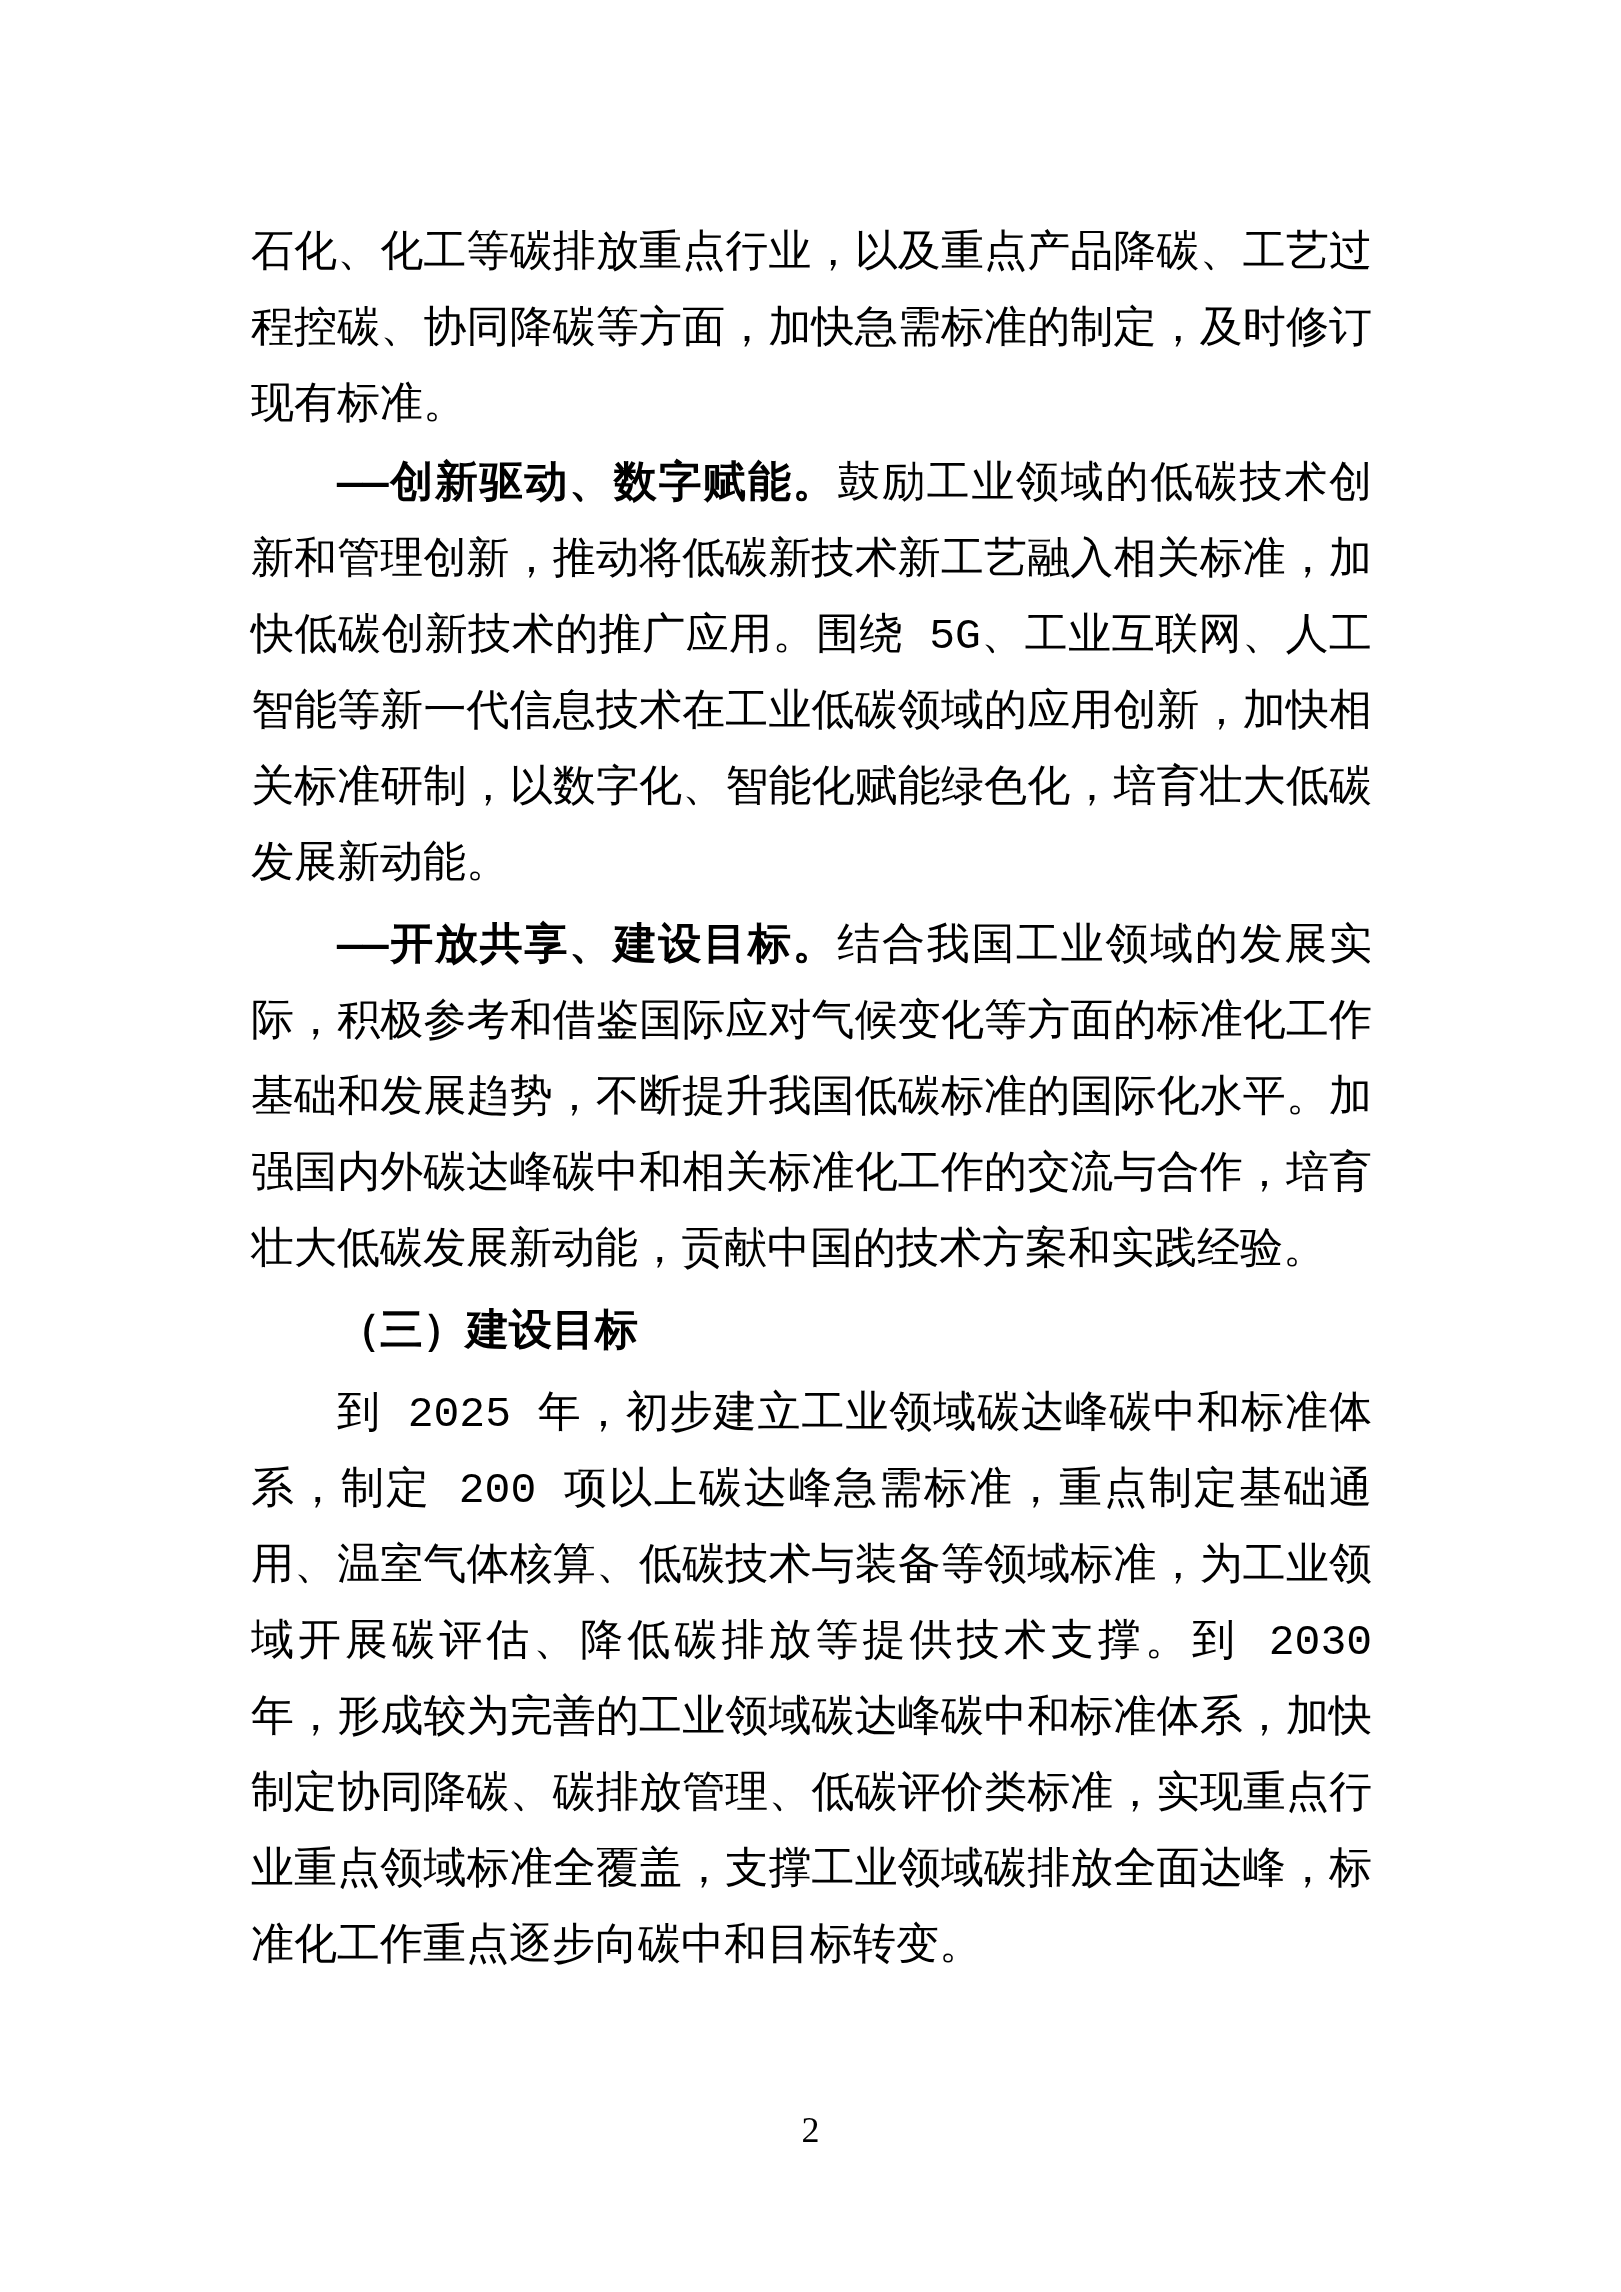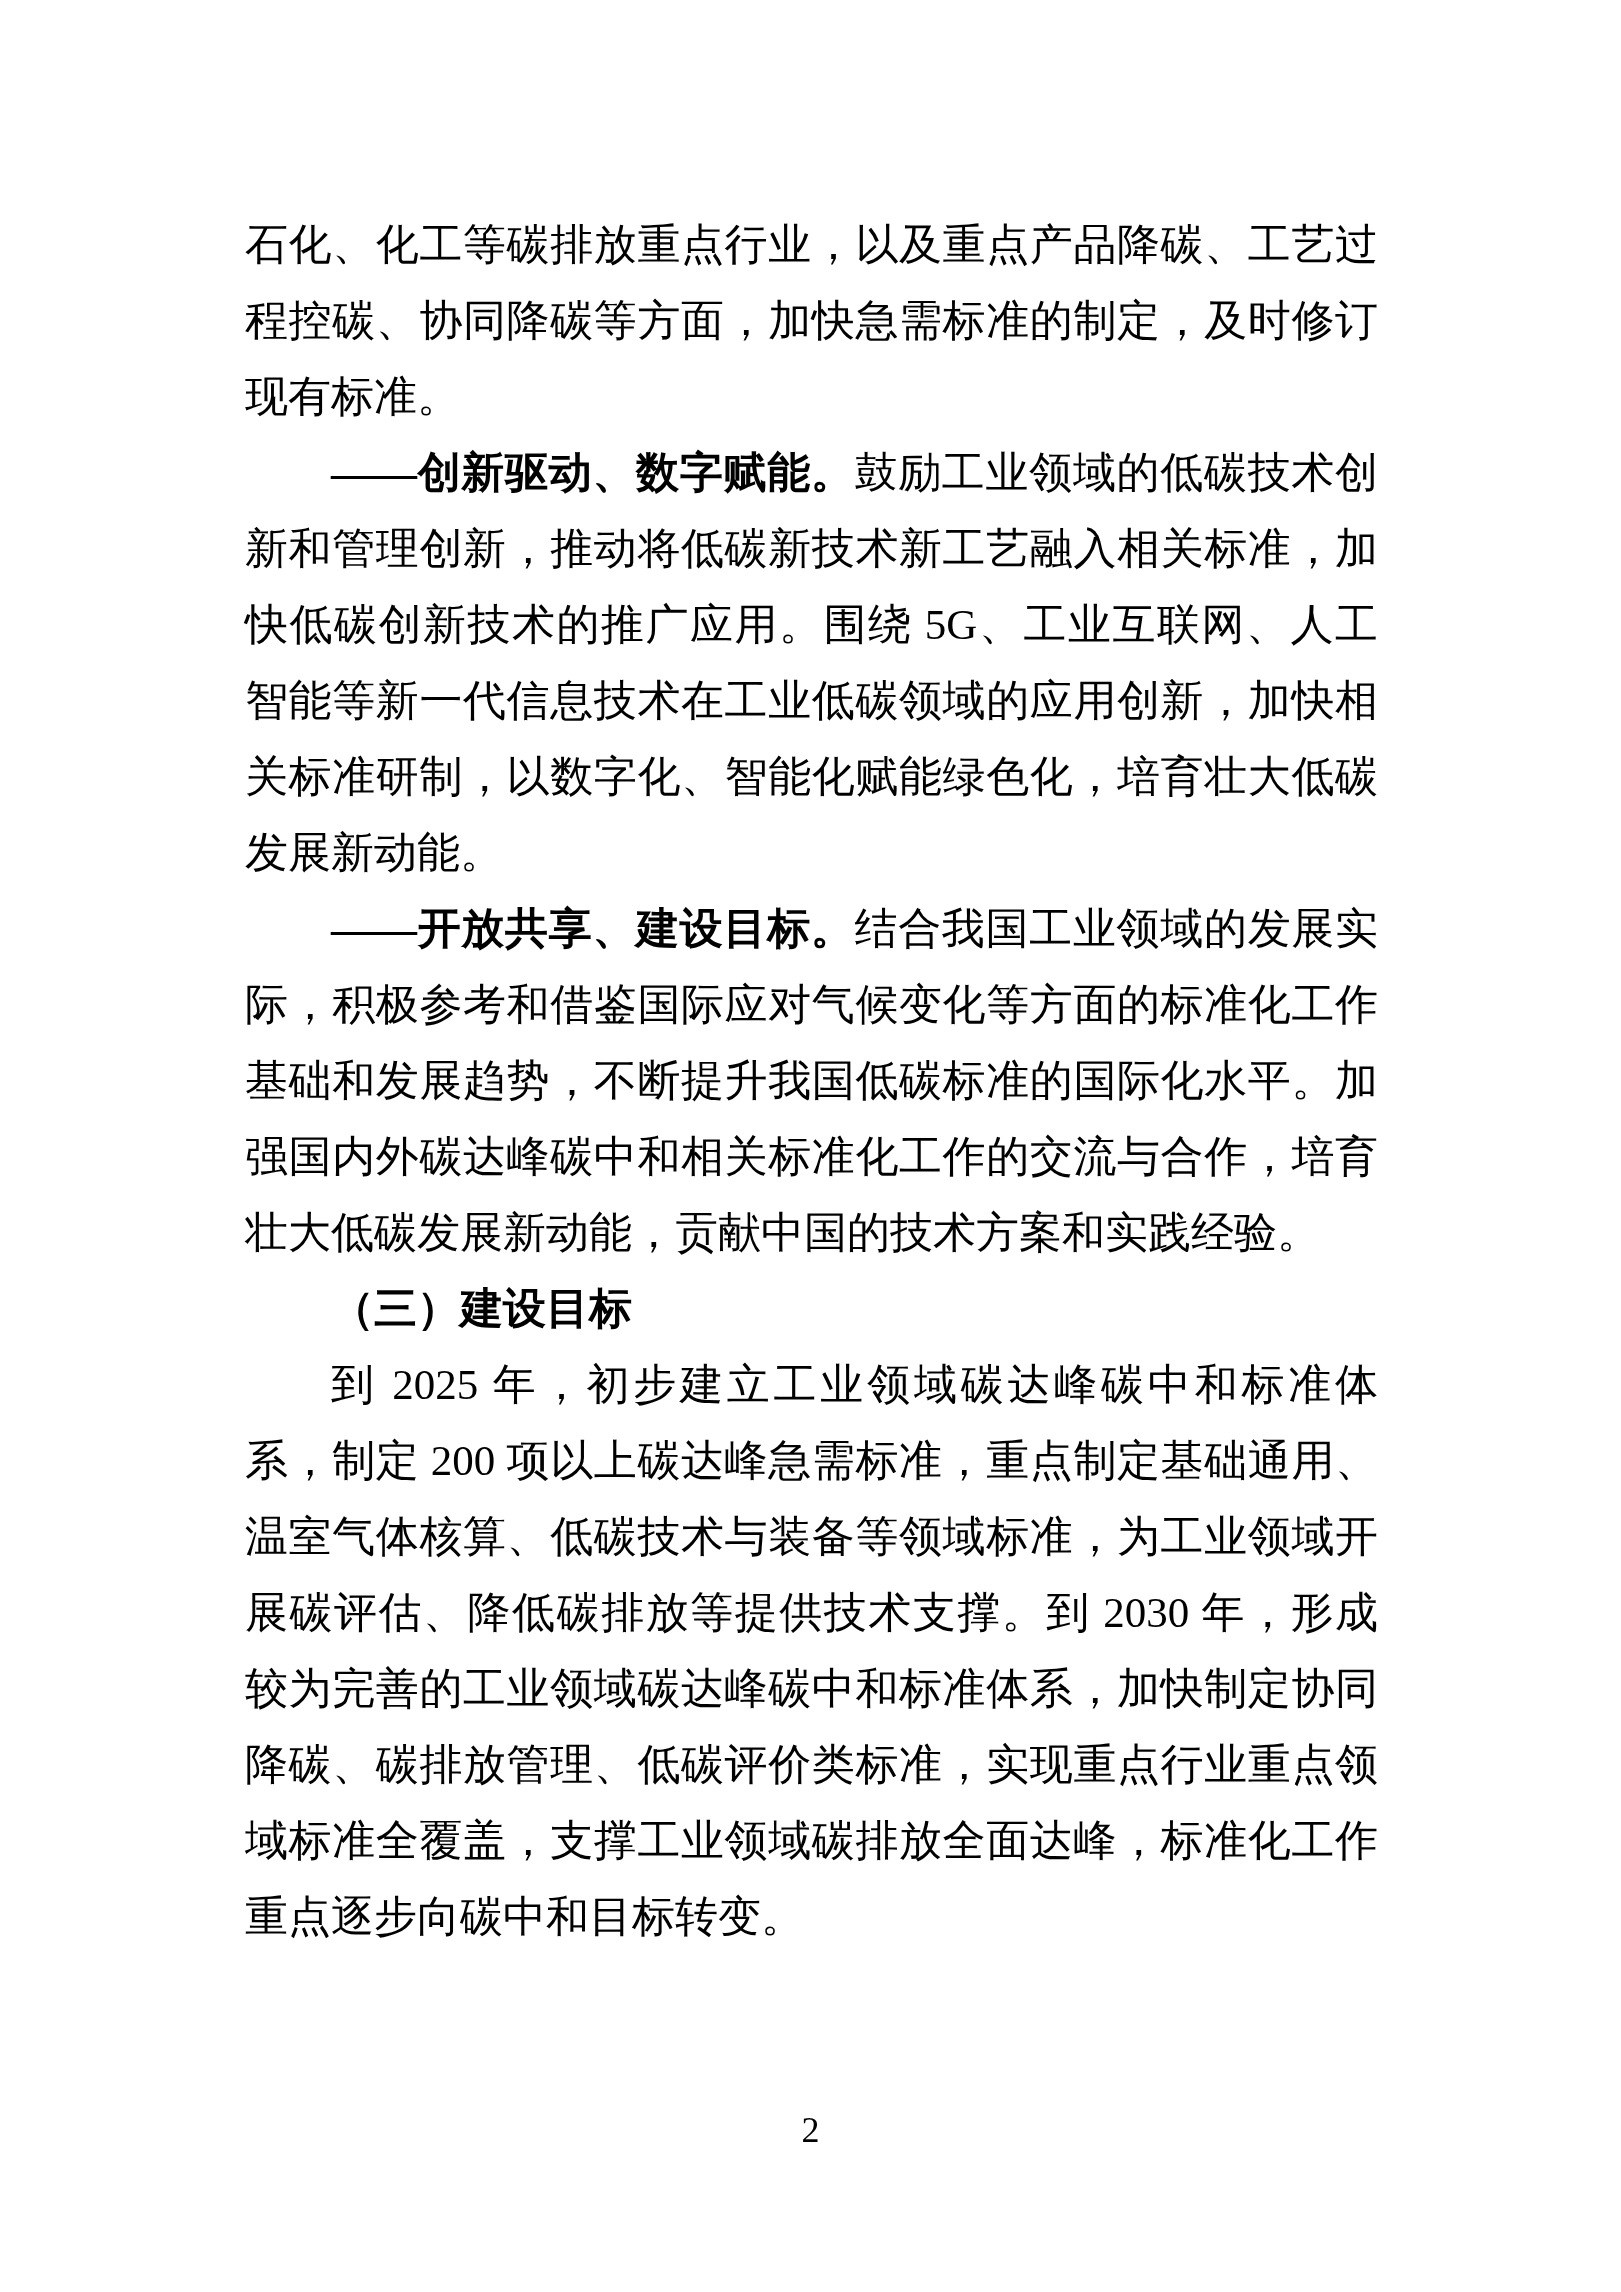--- a/index.html
+++ b/index.html
@@ -16,31 +16,32 @@
     font-family: "Liberation Serif", "DejaVu Serif", serif;
     overflow: hidden;
   }
   .content {
     position: absolute;
     left: 245px;
     top: 207px;
     width: 1133px;
   }
   p.para {
-    margin: 0;
+    margin: 6px;
     padding: 0;
     font-size: 43px;
     line-height: 76px;
     text-align: justify;
     text-justify: inter-ideograph;
     word-break: normal;
     color: #000000;
   }
   p.para.indent {
     text-indent: 86px;
+    font-family: Liberation Mono, monospace;
   }
   
   .kaiti {
     font-weight: 600;
   }
   .body-text {
     font-weight: 400;
   }
   .footer {
     position: absolute;

